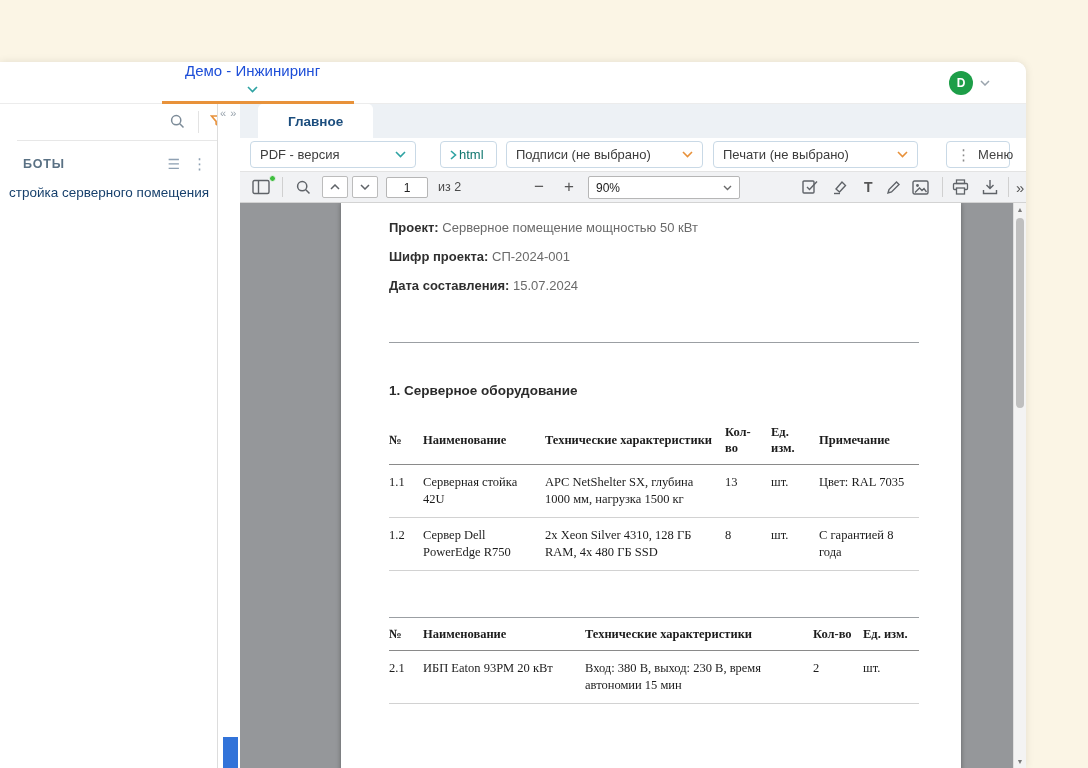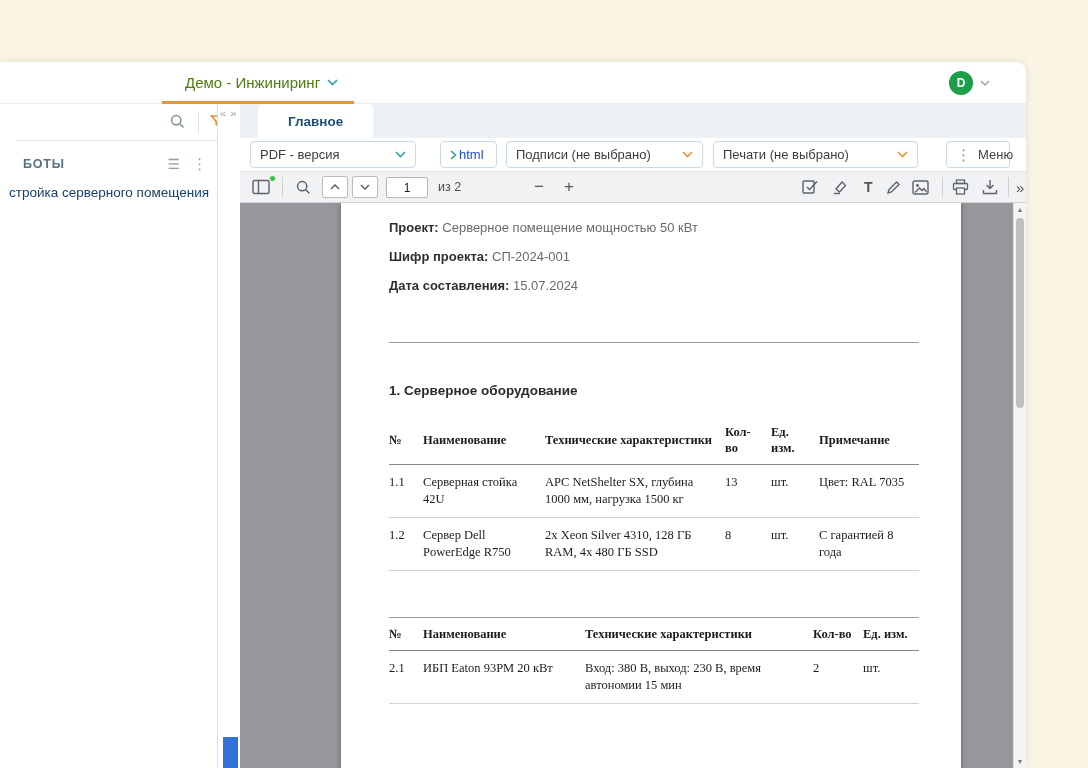--- a/index.html
+++ b/index.html
@@ -5,21 +5,21 @@
   * { box-sizing: border-box; }
   html,body { margin:0; padding:0; width:1088px; height:768px; background:#fbf5e5;
     font-family:"Liberation Sans", sans-serif; overflow:hidden; }
 
   .window { position:absolute; top:62px; left:0; width:1026px; height:706px;
     background:#fff; border-radius:0 10px 0 0; box-shadow:0 0 8px rgba(0,0,0,.10); }
 
   
   .topbar { position:relative; height:42px; border-bottom:1px solid #ececec; background:#fff; border-radius:0 10px 0 0; }
   .org { position:absolute; left:185px; top:0; height:100%; display:flex; align-items:center; gap:7px;
-    color:#4d7c0f; font-size:15px; cursor:pointer; }
+    color:#1d4ed8; font-size:15px; cursor:pointer;flex-direction:column; }
   .org-underline { position:absolute; left:162px; bottom:-1px; width:192px; height:3px; background:#e8923a; }
   .account { position:absolute; right:36px; top:0; height:100%; display:flex; align-items:center; gap:7px; }
   .avatar { width:24px; height:24px; border-radius:50%; background:#1d9e48; color:#fff;
     font-size:12px; font-weight:bold; display:flex; align-items:center; justify-content:center; }
 
   
   .main { position:absolute; top:42px; left:0; right:0; bottom:0; display:flex; }
   .sidebar { width:218px; flex:none; border-right:1px solid #ddd; position:relative; overflow:hidden; background:#fff;padding-left:17px; }
   .search-row { height:37px; border-bottom:1px solid #e7e7e7; position:relative; }
   .search-input { position:absolute; left:0; top:0; width:148px; height:100%; border:0; outline:none;
@@ -44,21 +44,21 @@
   .tabbar { height:34px; background:#edf1f5; position:relative; flex:none;padding-left:36px; }
   .tab { position:absolute; left:18px; top:0; height:34px; background:#fff; display:flex; align-items:center;
     padding:0 30px; font-size:13.5px; font-weight:bold; color:#1c4e7e; border-radius:5px 5px 0 0; cursor:pointer; }
 
   
   .doc-toolbar { height:33px; background:#fff; position:relative; flex:none; }
   .select, .btn { position:absolute; top:3px; height:27px; border:1px solid #c9d9e6; border-radius:4px;
     background:#fff; display:flex; align-items:center; font-size:13px; color:#3c3c3c; padding:0 9px; cursor:pointer; }
   .select { justify-content:space-between; }
   .sel-pdf   { left:10px;  width:166px;gap:28px; }
-  .btn-html  { left:200px; width:57px; gap:2px; color:#1d4ed8; }
+  .btn-html  { left:200px; width:57px; gap:2px; color:#0f766e; }
   .sel-sign  { left:266px; width:197px; }
   .sel-stamp { left:473px; width:205px; }
   .btn-menu  { right:16px; width:64px; gap:7px; color:#444; }
   .btn-menu .kebab { margin:0; color:#8a8a8a; }
 
   
   .pdf-toolbar { height:32px; background:#f1f2f4; border-top:1px solid #e3e3e3; border-bottom:1px solid #d3d3d3;
     position:relative; flex:none; color:#5f6368; }
   .pt { position:absolute; top:0; height:30px; display:flex; align-items:center; cursor:pointer; }
   .pt-div { position:absolute; top:5px; width:1px; height:20px; background:#d0d0d0; }
@@ -222,20 +222,26 @@
         </div>
         <div class="nav-btn" style="left:112px">
           <svg width="10" height="6" viewBox="0 0 10 6">
               <polyline points="1,1 5,5 9,1" fill="none" stroke="#5f6368" stroke-width="1.5"></polyline>
             </svg>
         </div>
         <input class="page-input" value="1" style="">
         <div class="page-of">из 2</div>
         <div class="pt zoom-btn" style="left:288px">−</div>
         <div class="pt zoom-btn" style="left:318px">+</div>
+        <div class="zoom-select">
+          <span>90%</span>
+          <svg width="9" height="6" viewBox="0 0 9 6">
+              <polyline points="1,1 4.5,4.5 8,1" fill="none" stroke="#6a6a6a" stroke-width="1.4"></polyline>
+            </svg>
+        </div>
 
         <div class="pt" style="left:562px">
           <svg width="17" height="16" viewBox="0 0 17 16">
               <rect x="1" y="2" width="11" height="12" rx="1" fill="none" stroke="#5f6368" stroke-width="1.4"></rect>
               <path d="M5 8 l2.5 2.5 L15 2.5" fill="none" stroke="#5f6368" stroke-width="1.4"></path>
             </svg>
         </div>
         <div class="pt" style="left:592px">
           <svg width="16" height="16" viewBox="0 0 16 16">
               <path d="M4 10 L10 3 L13.5 6.5 L7.5 13 z" fill="none" stroke="#5f6368" stroke-width="1.4"></path>

